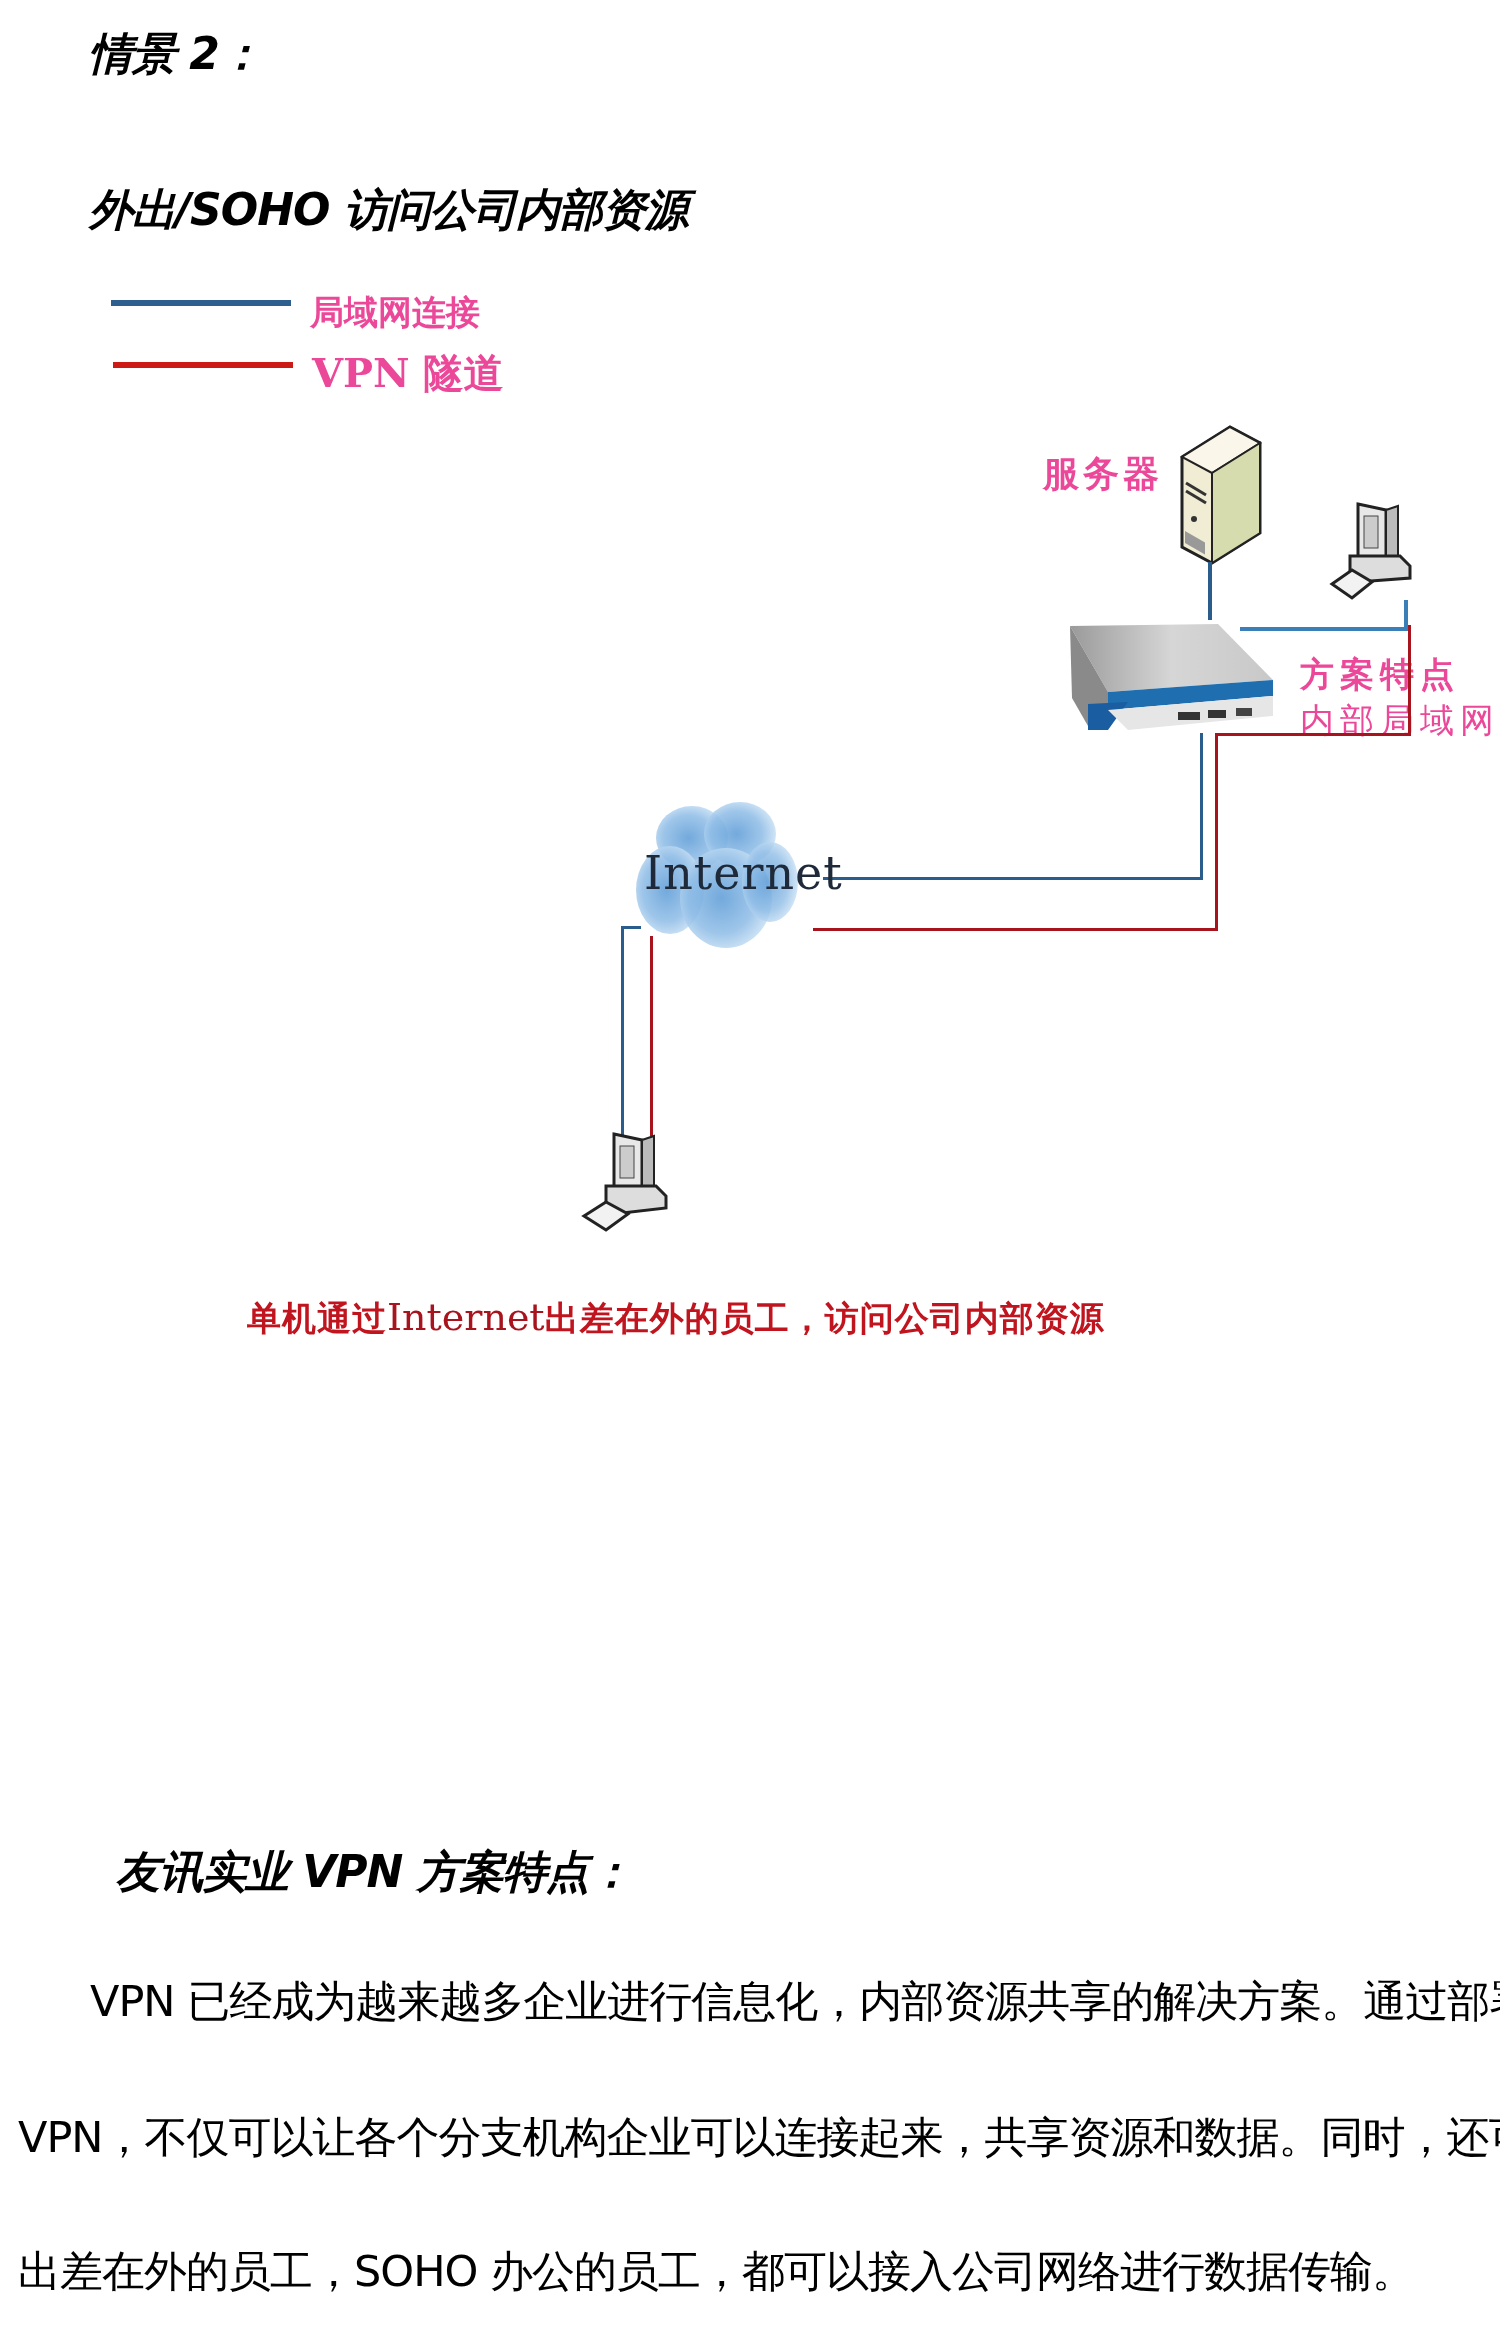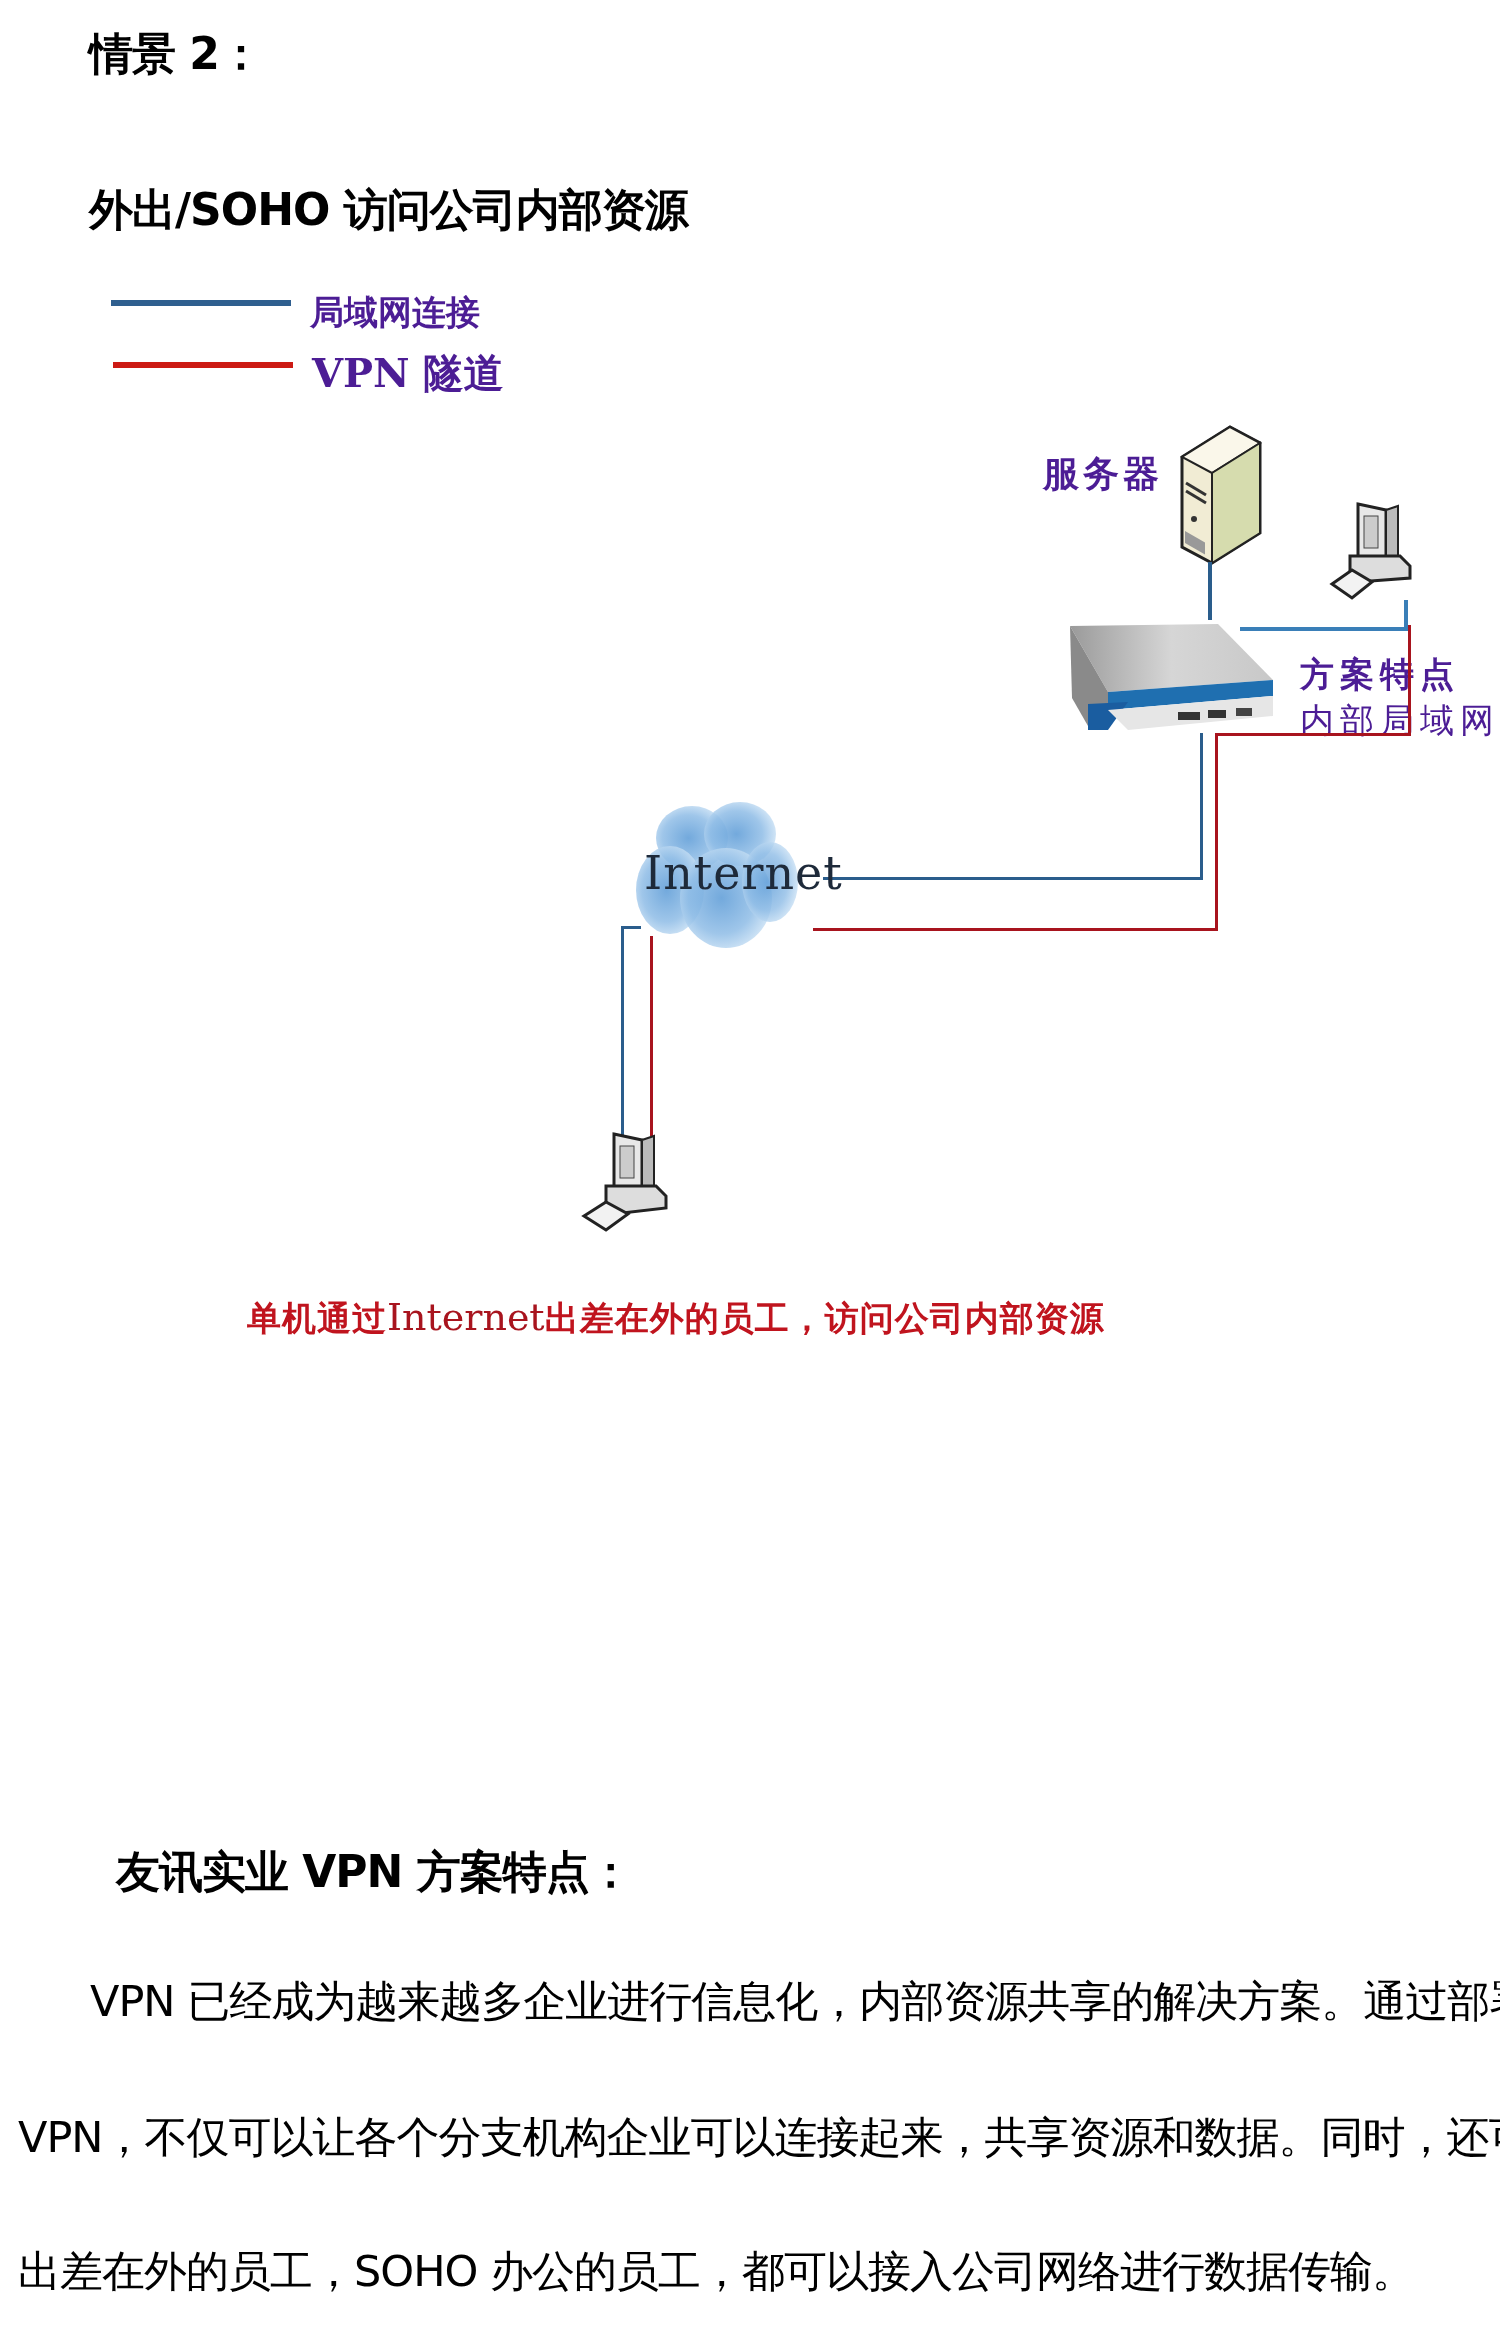--- a/index.html
+++ b/index.html
@@ -1,21 +1,21 @@
 <!DOCTYPE html>
 <html><head>
   <meta charset="utf-8">
   <style>
     html, body { margin: 0; padding: 0; background: #ffffff; }
     body { width: 1500px; height: 2334px; position: relative; overflow: hidden;
            font-family: "DejaVu Sans", "Liberation Sans", sans-serif; color: #000; }
     .abs { position: absolute; white-space: nowrap; }
-    .h-bold { font-weight: bold; font-size: 44px; line-height: 1; letter-spacing: -1px; }
+    .h-bold { font-weight: bold; font-size: 44px; line-height: 1; letter-spacing: -1px; font-style: italic; }
     .para { font-size: 43px; line-height: 1; letter-spacing: -1px; }
-    .diagram-serif { font-family: "DejaVu Serif", "Liberation Serif", serif; color: #4c1d95; }
+    .diagram-serif { font-family: "DejaVu Serif", "Liberation Serif", serif; color: #ec4899; }
     .line { position: absolute; }
     .blue { background: #2a5d8c; }
     .red { background: #a8141e; }
     .legend-blue { background: #2f5f8f; }
     .legend-red { background: #cc1a14; }
     .caption { color: #c0141e; font-weight: bold; font-size: 34px; line-height: 1; letter-spacing: 1px;
                font-family: "DejaVu Sans", sans-serif; }
     .caption .serif { font-family: "DejaVu Serif", "Liberation Serif", serif; font-weight: normal; color: #a8141e; font-size: 38px; letter-spacing: 0; }
   </style>
 </head>

